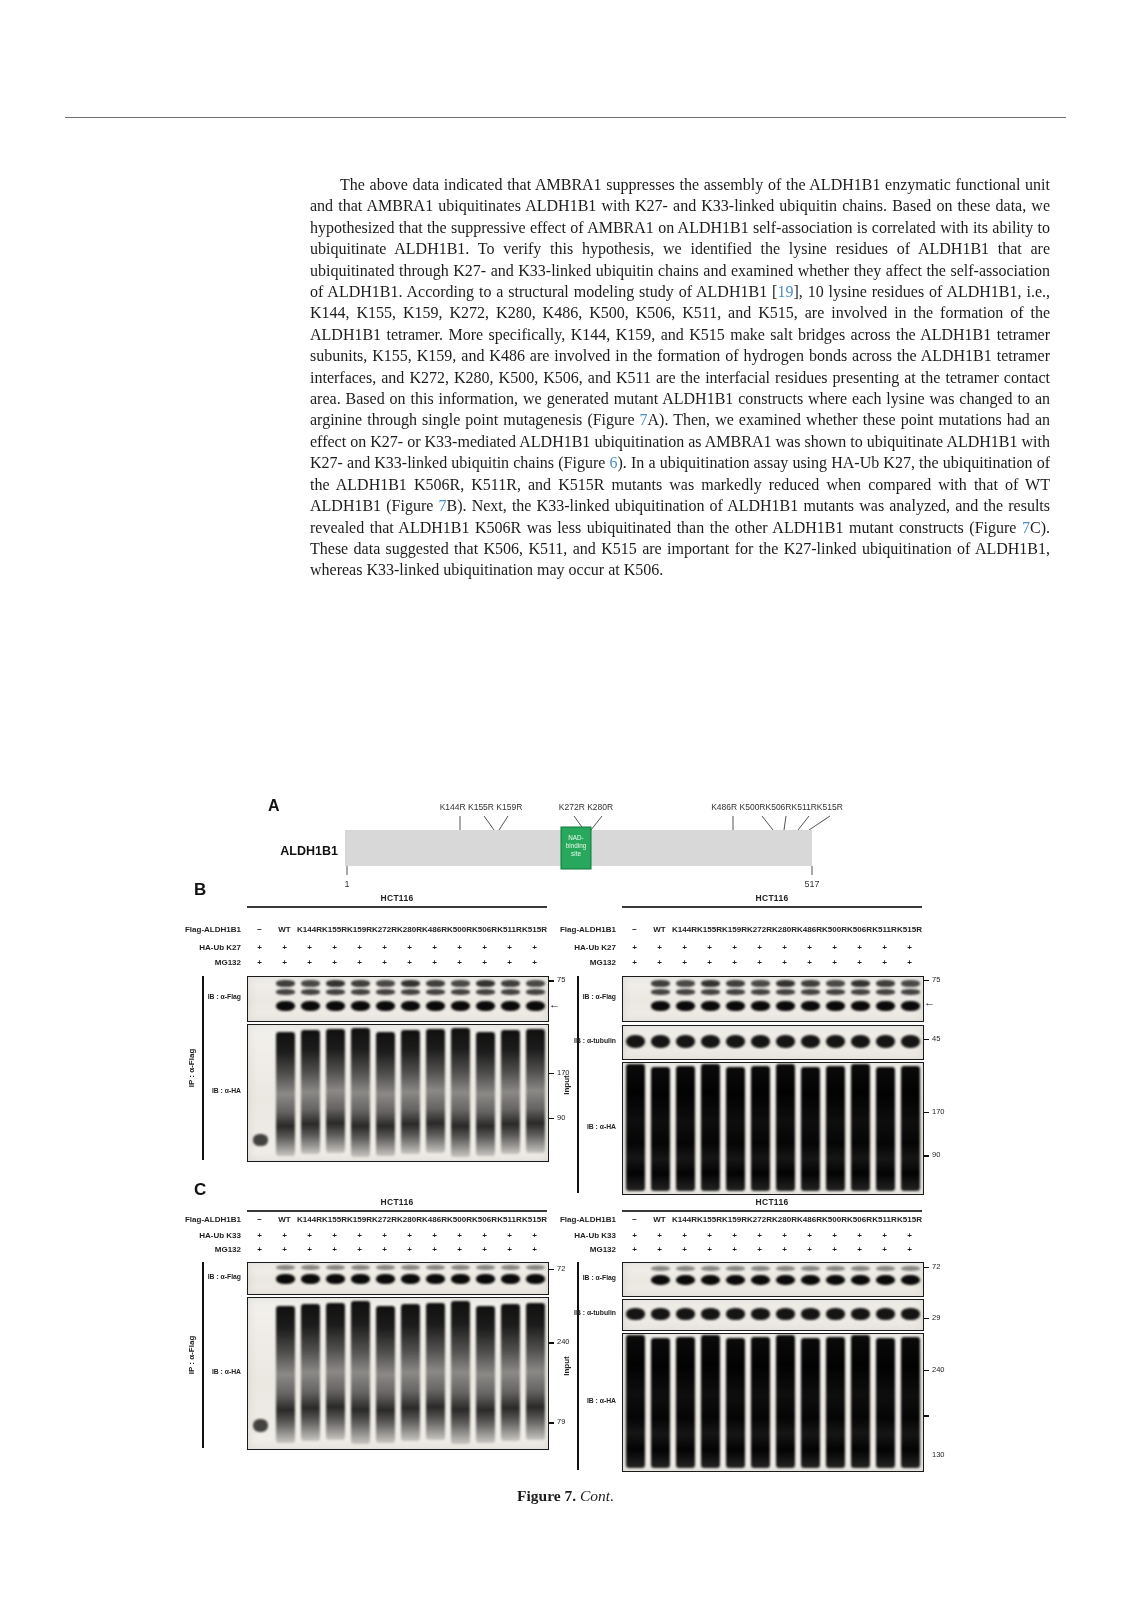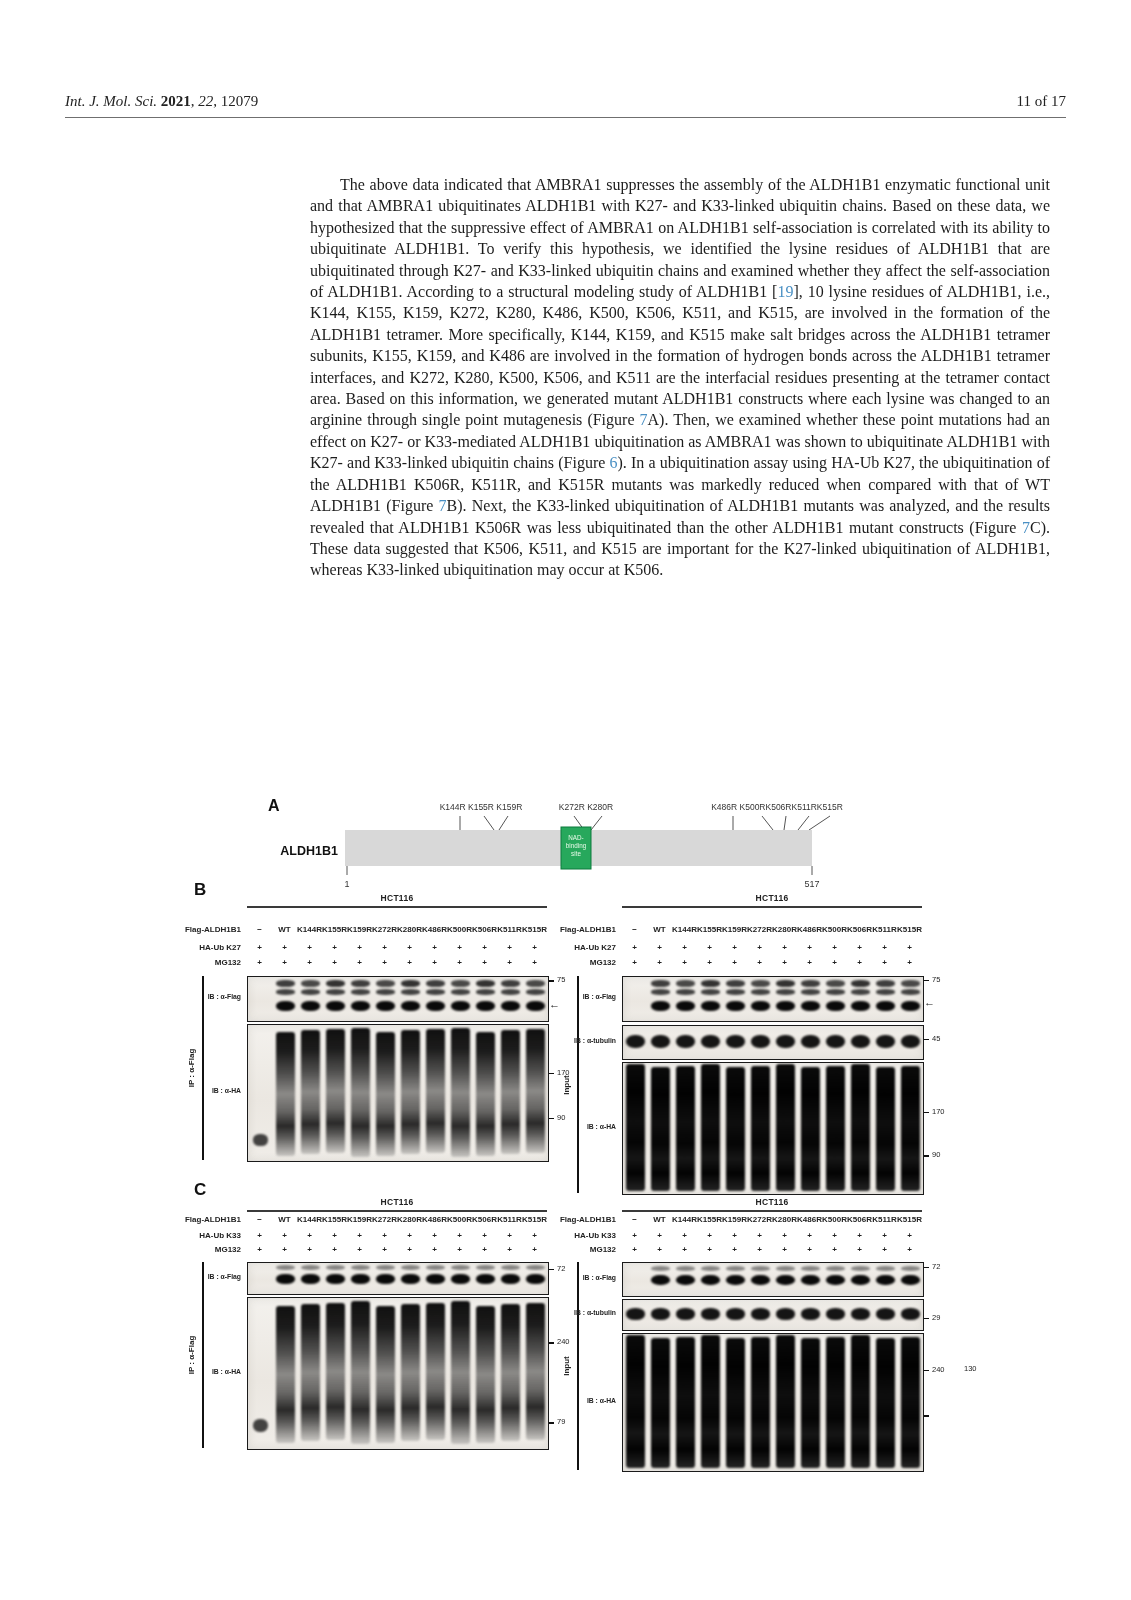--- a/index.html
+++ b/index.html
@@ -47,24 +47,20 @@
   .marker-tick{width:5px;height:1.5px;background:#111;}
   .band-arrow{font-size:11px;color:#111;line-height:1;}
   
   .caption{position:absolute;left:0;top:1487px;width:1131px;text-align:center;font-size:15.5px;color:#1c1c1c;}
 </style>
 </head>
 <body>
 
 <div class="page">
 
-  <div class="hdr">
-    <div class="left"><span class="it">Int. J. Mol. Sci.</span><span> </span><span class="bd">2021</span><span>, </span><span class="it">22</span><span>, </span><span>12079</span></div>
-    <div class="right">11 of 17</div>
-  </div>
   <div class="rule"></div>
 
   <div class="textcol">
     <p class="para" id="paragraph"><span>The above data indicated that AMBRA1 suppresses the assembly of the ALDH1B1 enzymatic functional unit and that AMBRA1 ubiquitinates ALDH1B1 with K27- and K33-linked ubiquitin chains. Based on these data, we hypothesized that the suppressive effect of AMBRA1 on ALDH1B1 self-association is correlated with its ability to ubiquitinate ALDH1B1. To verify this hypothesis, we identified the lysine residues of ALDH1B1 that are ubiquitinated through K27- and K33-linked ubiquitin chains and examined whether they affect the self-association of ALDH1B1. According to a structural modeling study of ALDH1B1 [</span><span class="ref-link">19</span><span>], 10 lysine residues of ALDH1B1, i.e., K144, K155, K159, K272, K280, K486, K500, K506, K511, and K515, are involved in the formation of the ALDH1B1 tetramer. More specifically, K144, K159, and K515 make salt bridges across the ALDH1B1 tetramer subunits, K155, K159, and K486 are involved in the formation of hydrogen bonds across the ALDH1B1 tetramer interfaces, and K272, K280, K500, K506, and K511 are the interfacial residues presenting at the tetramer contact area. Based on this information, we generated mutant ALDH1B1 constructs where each lysine was changed to an arginine through single point mutagenesis (Figure </span><span class="ref-link">7</span><span>A). Then, we examined whether these point mutations had an effect on K27- or K33-mediated ALDH1B1 ubiquitination as AMBRA1 was shown to ubiquitinate ALDH1B1 with K27- and K33-linked ubiquitin chains (Figure </span><span class="ref-link">6</span><span>). In a ubiquitination assay using HA-Ub K27, the ubiquitination of the ALDH1B1 K506R, K511R, and K515R mutants was markedly reduced when compared with that of WT ALDH1B1 (Figure </span><span class="ref-link">7</span><span>B). Next, the K33-linked ubiquitination of ALDH1B1 mutants was analyzed, and the results revealed that ALDH1B1 K506R was less ubiquitinated than the other ALDH1B1 mutant constructs (Figure </span><span class="ref-link">7</span><span>C). These data suggested that K506, K511, and K515 are important for the K27-linked ubiquitination of ALDH1B1, whereas K33-linked ubiquitination may occur at K506.</span></p>
   </div>
 
   <svg class="figsvg" width="720" height="100" viewBox="0 0 720 100">
     <text x="8" y="16" font-family="Liberation Sans, sans-serif" font-size="16" font-weight="bold" fill="#111">A</text>
 
     <text x="221" y="15" text-anchor="middle" font-family="Liberation Sans, sans-serif" font-size="8.5" fill="#333">K144R K155R K159R</text>
@@ -745,17 +741,21 @@
           <div class="smear smear-dark" style="top: 3%; bottom: 2%;"></div>
         </div>
         <div class="lane" style="left: 277px; width: 21px;">
           <div class="smear smear-dark" style="top: 2%; bottom: 2%;"></div>
         </div>
       </div>
       <div class="ib-label" style="left: 494px; top: 1396.5px; width: 122px;">IB : α-HA</div>
       <div class="marker-tick" style="left: 924px; top: 1369.99px;"></div>
       <div class="marker" style="left: 932px; top: 1364.99px;">240</div>
       <div class="marker-tick" style="left: 924px; top: 1415.2px;"></div>
-      <div class="marker" style="left: 932px; top: 1364px; margin-left: 32px;">130</div>
+      <div class="marker" style="left: 932px; top: 1450px;">130</div>
     </div>
 
+  <div class="caption">
+    <span class="bd">Figure 7.</span>
+    <span class="it">Cont.</span>
+  </div>
 
 </div>
 
 </body></html>

